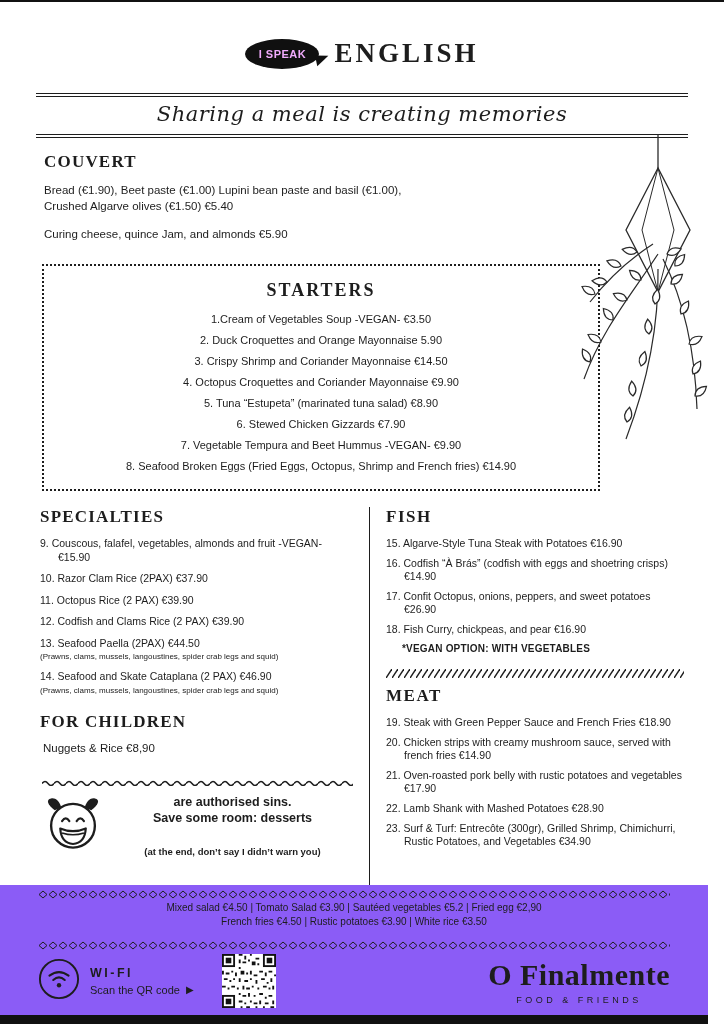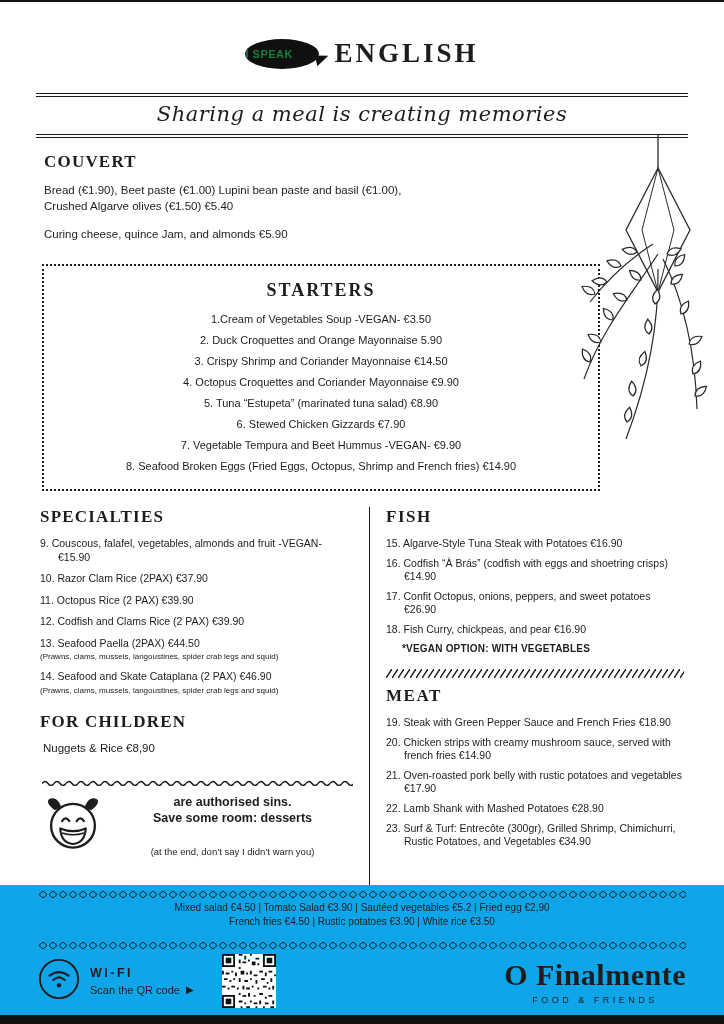--- a/index.html
+++ b/index.html
@@ -8,22 +8,22 @@
     width:724px; height:1024px; margin:0 auto; position:relative; overflow:hidden;
     background:#ffffff; color:#1d1d1d;
     font-family:"Liberation Sans", sans-serif;
   }
   .serif { font-family:"Liberation Serif", serif; }
 
   .top-edge { position:absolute; top:0; left:0; right:0; height:2px; background:#111; }
 
   
   .header { display:flex; justify-content:center; align-items:center; gap:15px; padding-top:38px; }
-  .badge { position:relative; background:#101010; color:#15803d; width:74px; height:30px; border-radius:50%;
-           display:flex; align-items:center; justify-content:flex-start; flex:none; }
+  .badge { position:relative; background:#101010; color:#f0abfc; width:74px; height:30px; border-radius:50%;
+           display:flex; align-items:center; justify-content:center; flex:none; }
   .badge::after { content:""; position:absolute; right:-10px; top:15px;
                   border-left:13px solid #101010; border-top:3px solid transparent; border-bottom:8px solid transparent;
                   transform:rotate(-12deg); }
   .badge-text { font-size:11px; font-weight:bold; letter-spacing:.5px; }
   .language { font-size:27px; font-weight:bold; letter-spacing:3px; }
 
   
   .tagline-band { margin:24px 36px 0; }
   .double-rule { height:4px; border-top:1px solid #1d1d1d; border-bottom:1px solid #1d1d1d; }
   .tagline { text-align:center; font-family:"DejaVu Serif", serif; font-style:italic;
@@ -57,29 +57,29 @@
 
   .children-section { margin-top:16px; }
   .children-line { font-size:11.5px; margin:3px; }
 
   .wavy { margin:18px 2px 12px; height:8px; }
   .attention { display:flex; align-items:center; gap:12px; padding:2px 6px 0 2px; }
   .devil { width:62px; flex:none; }
   .attention-text { flex:1; text-align:center; }
   .attention-title { font-weight:bold; font-size:13px; letter-spacing:.5px; margin-bottom:2px; }
   .attention-line { font-weight:bold; font-size:12.5px; line-height:16px; }
-  .attention-foot { font-size:9.5px; margin-top:20px; }
+  .attention-foot { font-size:9.5px; margin-top:20px;font-weight:bold; }
 
   .rc-item { font-size:10.5px; line-height:13px; margin-bottom:7px; padding-left:18px; text-indent:-18px; }
   .rc-title { margin-bottom:10px; letter-spacing:1.5px; }
   .vegan-note { font-size:10px; font-weight:bold; margin:0 0 0 16px; letter-spacing:.2px; }
   .hatch { height:9px; margin:10px 0 13px; }
 
   
-  .bottom-cluster { position:absolute; left:0; right:0; bottom:0; background:#0ea5e9; }
+  .bottom-cluster { position:absolute; left:0; right:16px; bottom:0; background:#8b5cf6; }
   .diamond-rule { height:9px; margin:0 38px; }
   .sides { text-align:center; padding:5px 0 6px; }
   .sides p { margin:3px 0; font-size:10px; }
 
   .footer { display:flex; align-items:center; padding:9px 38px 0; }
   .wifi-group { display:flex; align-items:center; gap:10px; }
   .wifi-text { display:flex; flex-direction:column; }
   .wifi-label { font-weight:bold; letter-spacing:2.5px; font-size:12.5px; }
   .wifi-sub { font-size:11px; margin-top:4px; display:flex; align-items:center; gap:6px; }
   .arrow { font-size:10px; line-height:1; }

